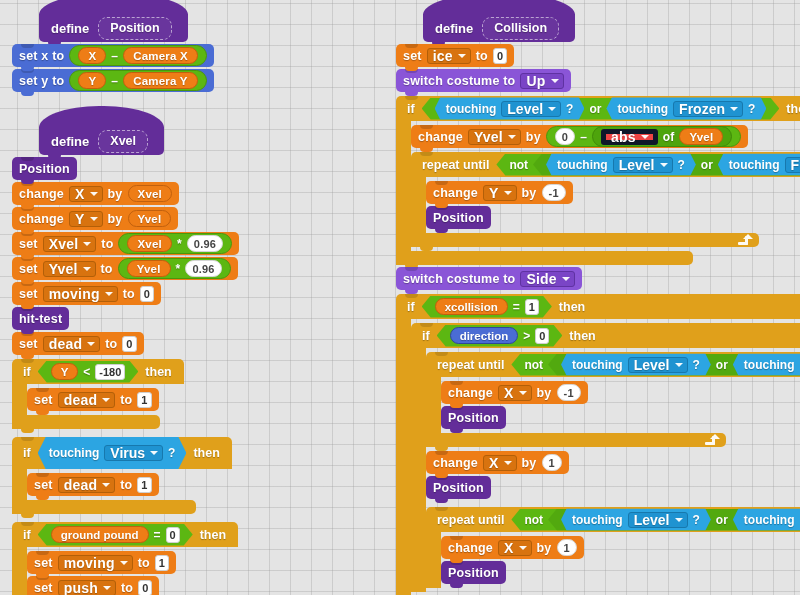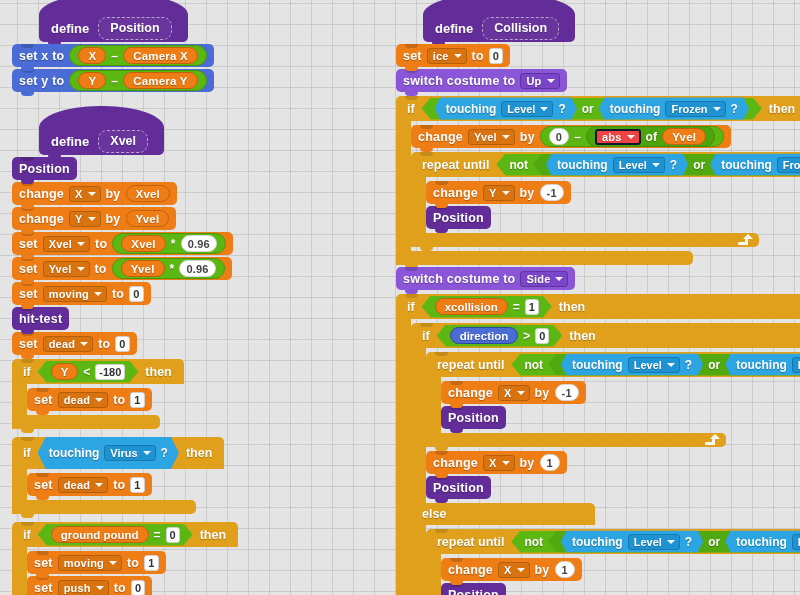--- a/index.html
+++ b/index.html
@@ -90,28 +90,28 @@
     display:inline-flex;align-items:center;justify-content:center;
     background:#fff;color:#333;text-shadow:none;
     border:1px solid #cfcfcf;border-radius:3px;
     height:16px;min-width:11px;padding:0 3px;
     font-size:11px;font-weight:bold;box-sizing:border-box;
   }
   
   .dd{
     display:inline-flex;align-items:center;gap:4px;
     height:16px;padding:0 4px 0 5px;border-radius:3px;
-    font-size:11px;font-weight:bold;color:#fff;
+    font-size:14px;font-weight:bold;color:#fff;
     text-shadow:0 1px 1px rgba(0,0,0,.25);
     box-sizing:border-box;
   }
   .dd.onorange{background:#d8730f;border:1px solid #b35f08;}
   .dd.onlooks{background:#7a45c6;border:1px solid #5f32a2;}
   .dd.onsens {background:#1f93d1;border:1px solid #1778ad;}
-  .dd.onop   {background:#ef4444;border:2px solid #0f172a;}
+  .dd.onop   {background:#ef4444;border:5px solid #0f172a;}
   .dd .arrow{
     width:0;height:0;border-left:4px solid transparent;border-right:4px solid transparent;
     border-top:4px solid #fff;opacity:.95;margin-left:1px;
   }
 
   
   .op{
     display:inline-flex;align-items:center;gap:5px;
     background:#5cb712;border:1px solid #49970c;
     border-radius:11px;height:21px;padding:0 8px;
@@ -632,23 +632,20 @@
                   </span>
                   <span>by</span>
                   <span class="rep numwhite">1</span>
                 </div>
                 <div class="blk stack custom">
                   <span>Position</span>
                 </div>
               </div>
             </div>
 
-            <div class="celse" style="width:184px;">
-              <span>else</span>
-            </div>
 
             <div class="cbody">
               <div class="stk">
                 <div class="cwrap">
                   <div class="chead">
                     <span>repeat until</span>
                     <span class="op bool2">
                       <span>not</span>
                       <span class="op bool2" style="background:#52a90f;">
                         <span class="sensbool">

